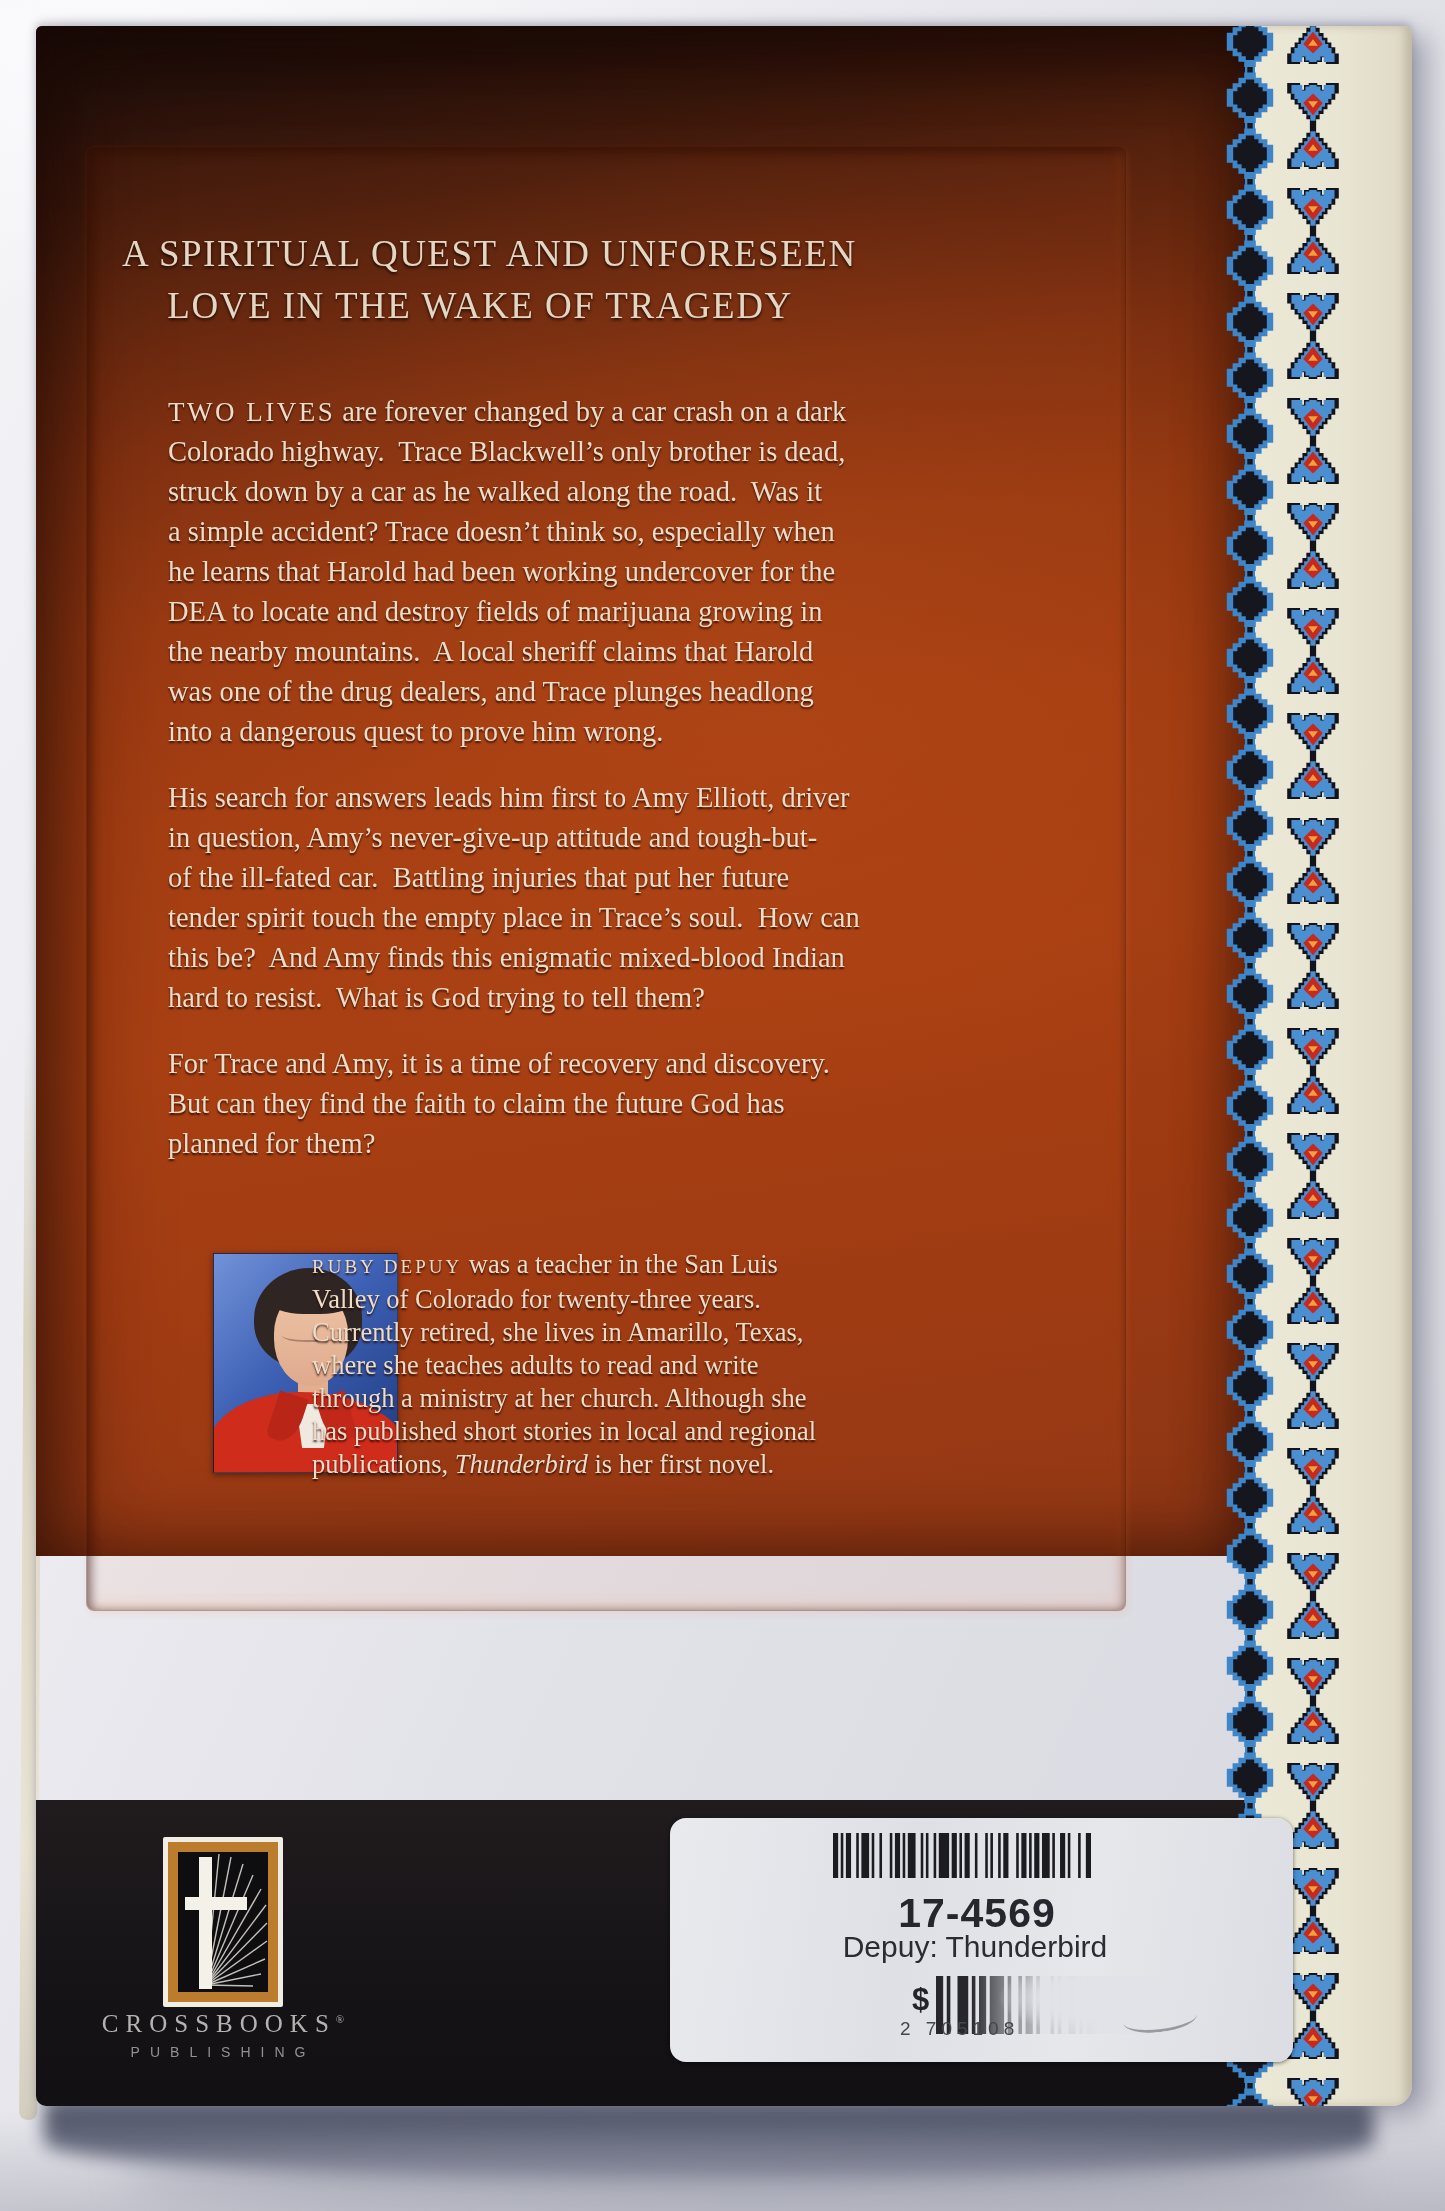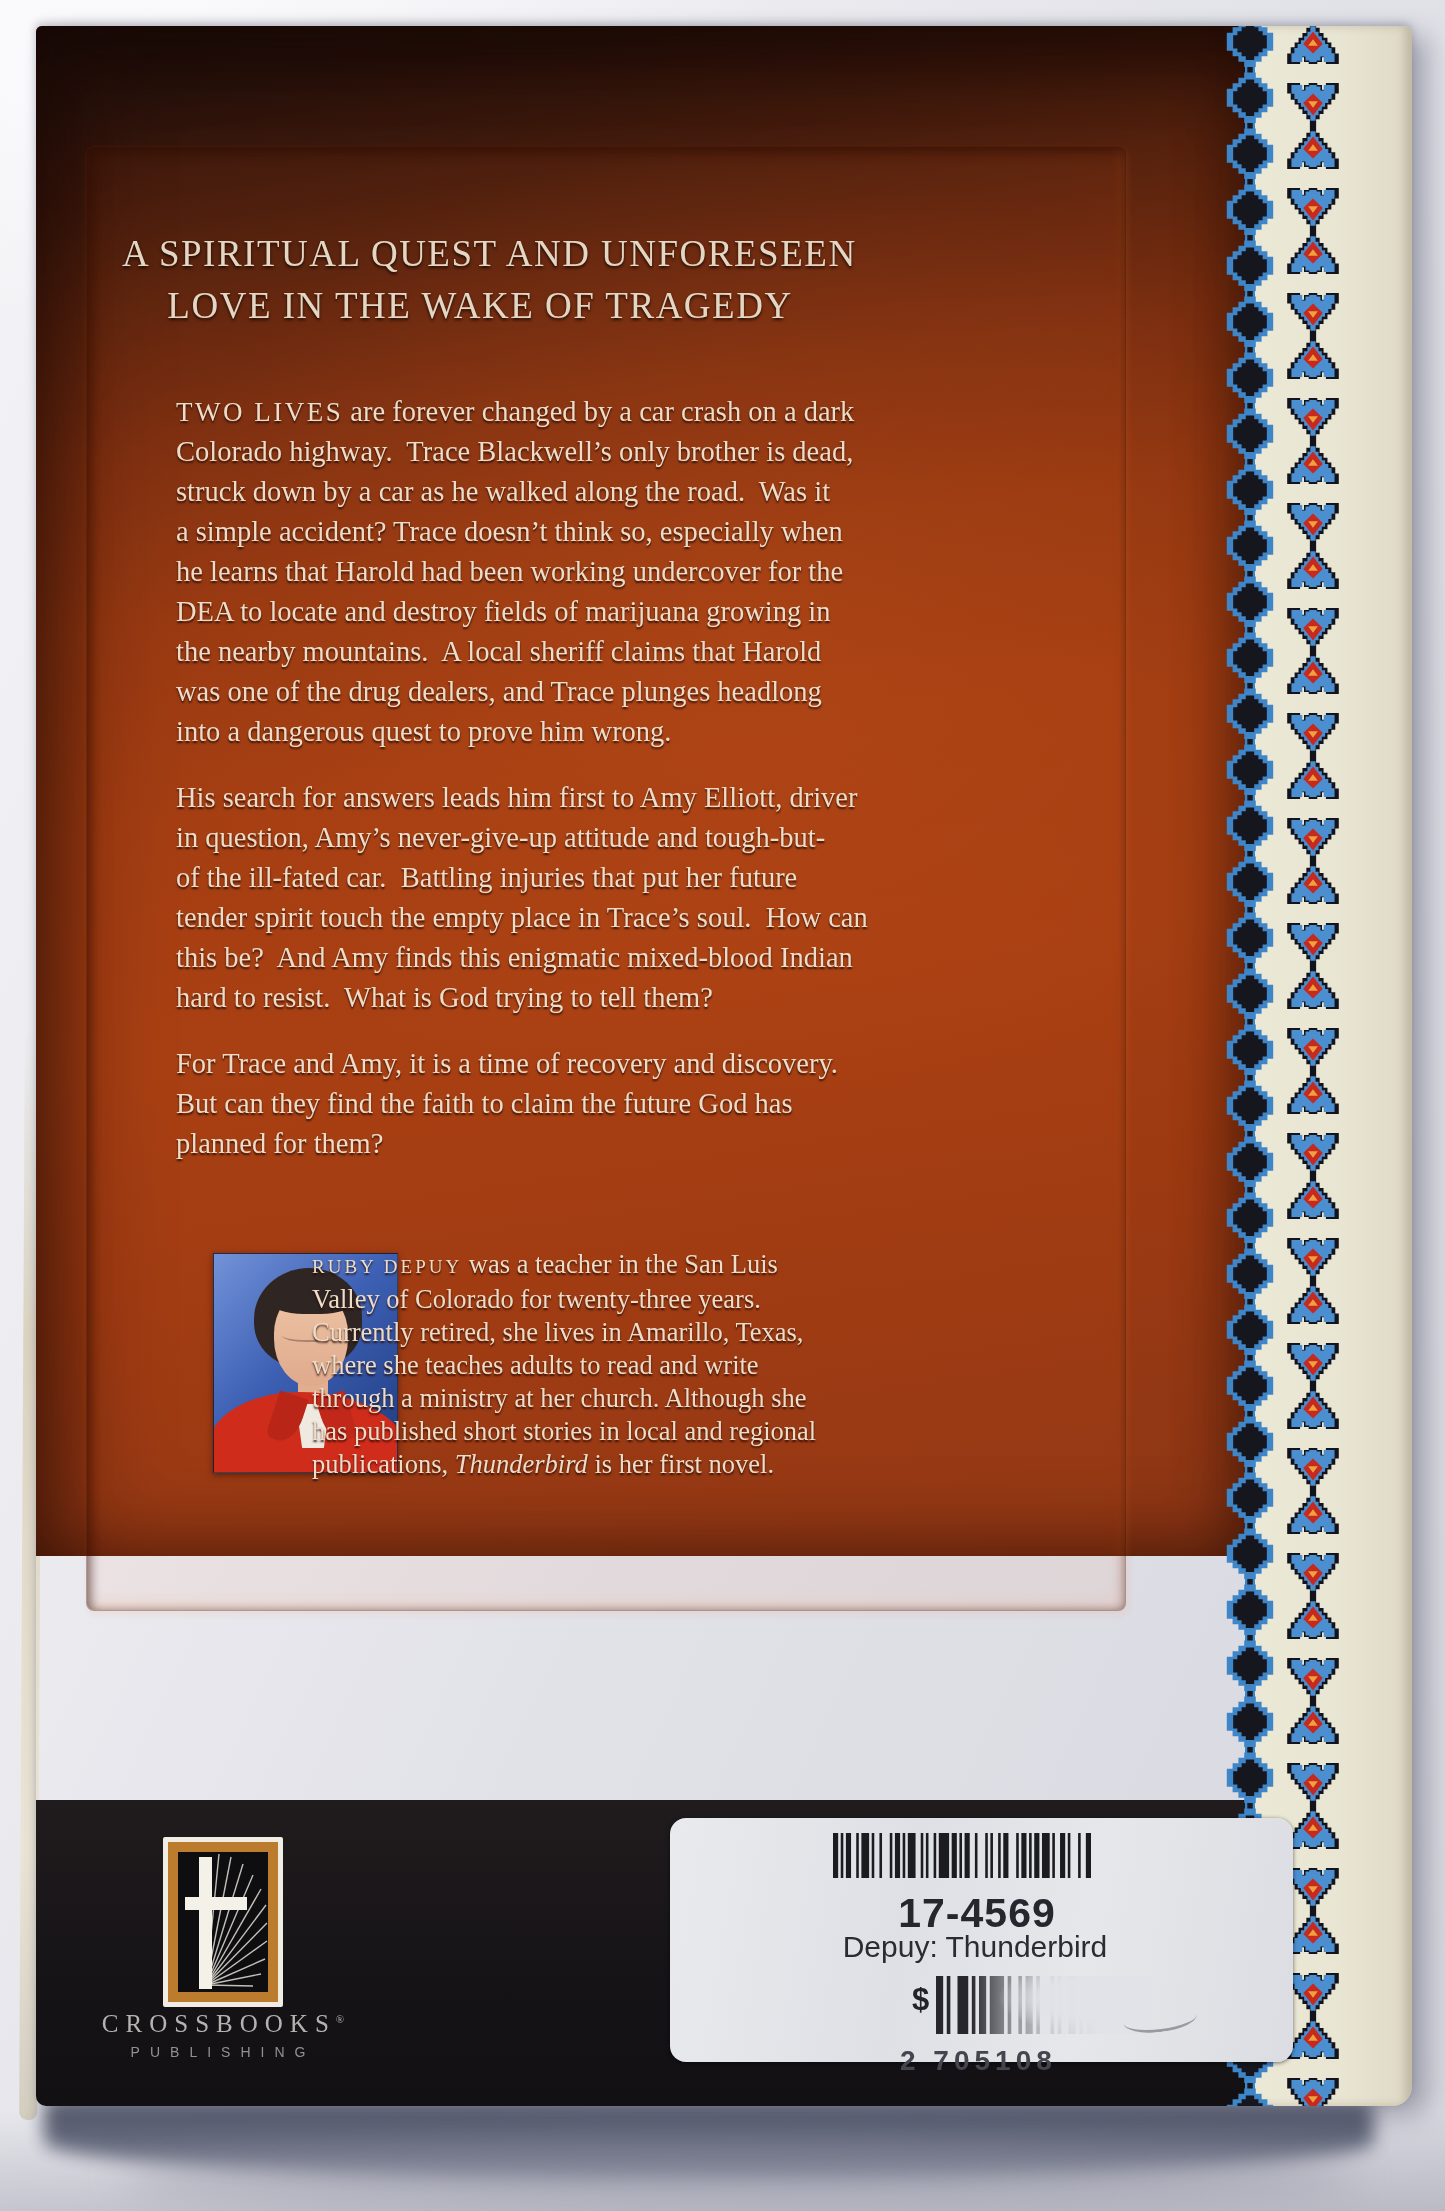--- a/index.html
+++ b/index.html
@@ -38,21 +38,21 @@
     box-shadow:inset 0 5px 12px rgba(42,11,5,.45), inset 5px 0 10px rgba(42,11,5,.3),
                inset -5px -7px 14px rgba(255,140,72,.13), 2px 3px 7px rgba(255,128,60,.12);}
 
   .headline{position:absolute; left:86px; top:202px; width:716px; text-align:center;
     color:#e3d7c4; font-size:37px; line-height:52px; letter-spacing:1.5px;
     text-shadow:0 2px 3px rgba(24,7,3,.9); font-family:"Liberation Serif", serif;}
   .headline .line{white-space:pre;}
 
   .synopsis{position:absolute; left:124px; top:366px; width:760px; color:#ecdcc8;
     font-size:28.5px; line-height:40px; text-shadow:0 2px 2px rgba(34,8,3,.85);}
-  .synopsis .para{margin:0 0 26px 16px;}
+  .synopsis .para{margin:0 0 26px 8px;}
   .line{white-space:pre;}
   .lead{font-size:27px; letter-spacing:2.5px;}
 
   .author-photo{position:absolute; left:177px; top:1227px; width:185px; height:220px;
     background:linear-gradient(135deg,#7292d8 0%, #3d60b4 45%, #1e3a7e 100%);
     border:1px solid rgba(30,12,6,.6); box-shadow:0 2px 6px rgba(30,10,5,.5); overflow:hidden;}
   .ap-hair{position:absolute; left:40px; top:14px; width:108px; height:100px; background:#2f2522;
     border-radius:52% 50% 44% 46%;}
   .ap-face{position:absolute; left:60px; top:38px; width:74px; height:94px;
     background:linear-gradient(#eec4a5,#dfa98c); border-radius:46% 46% 52% 52%;}
@@ -104,22 +104,22 @@
     font-size:30px; color:#2b2c33;}
   .price-block{position:absolute; left:242px; top:158px; width:290px; height:80px;}
   .dollar{position:absolute; left:0; top:6px; font-size:31px; font-weight:bold; color:#23242a;}
   .scratch-wrap{position:absolute; left:24px; top:0; width:215px; height:58px;}
   .scratch-overlay{position:absolute; inset:0;
     background:
       radial-gradient(60% 85% at 72% 38%, rgba(226,227,232,.95) 38%, rgba(226,227,232,0) 72%),
       linear-gradient(90deg, rgba(226,227,232,0) 0%, rgba(226,227,232,0) 16%, rgba(226,227,232,.5) 32%, rgba(226,227,232,.9) 55%, rgba(226,227,232,1) 76%);}
   .squiggle{position:absolute; right:-46px; top:30px; width:74px; height:26px;
     border-bottom:3px solid rgba(92,94,104,.55); border-radius:50%; transform:rotate(-7deg);}
-  .digits{position:absolute; left:-12px; top:42px; font-size:28px; font-weight:700;
-    letter-spacing:5px; color:#44464f;margin-top:27px;}
+  .digits{position:absolute; left:-12px; top:42px; font-size:19px; font-weight:400;
+    letter-spacing:5px; color:#44464f;}
 
   .hidden-defs{position:absolute; width:0; height:0; overflow:hidden;}
 </style>
 </head>
 <body>
 
 <svg class="hidden-defs" aria-hidden="true">
   <defs>
     <g id="tb-half">
       <path fill="#13131c" d="M0.4,0 H3.7 V1.7 H4.7 V0.5 H5.9 V0 H8.1 V0.5 H9.3 V1.7 H10.3 V0 H13.6 V2.7 H12.7 V4.3 H11.7 V5.5 H10.7 V6.7 H9.7 V7.9 H8.7 V9.3 H7.8 V11 H6.2 V9.3 H5.3 V7.9 H4.3 V6.7 H3.3 V5.5 H2.3 V4.3 H1.3 V2.7 H0.4 Z"></path>

